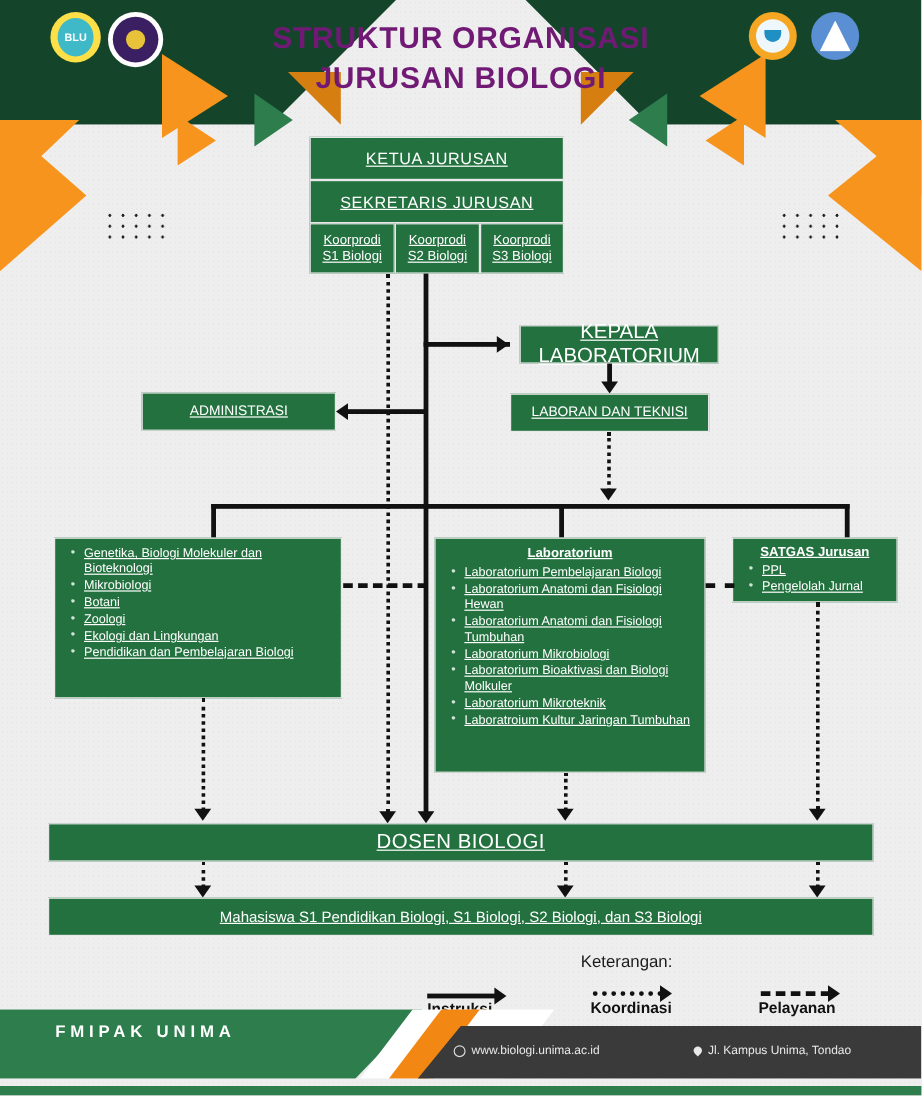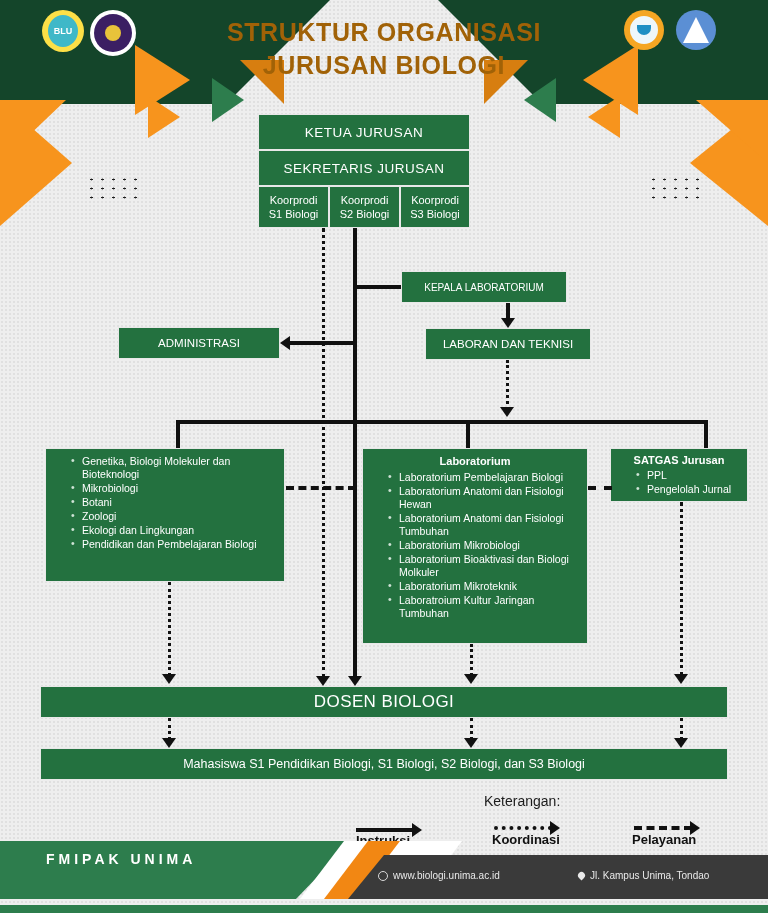--- a/index.html
+++ b/index.html
@@ -18,37 +18,37 @@
     background-size:4px 4px;opacity:.55;
   }
   .tri{position:absolute;width:0;height:0;}
 
   .hdr-green-l{position:absolute;left:0;top:0;width:330px;height:104px;
       background:#14452a;clip-path:polygon(0 0,330px 0,226px 104px,0 104px);}
   .hdr-green-r{position:absolute;right:0;top:0;width:330px;height:104px;
       background:#14452a;clip-path:polygon(0 0,330px 0,330px 104px,104px 104px);}
 
   .hdr-title{position:absolute;left:0;right:0;top:16px;text-align:center;
-      color:#a16207;font-weight:700;font-size:25px;letter-spacing:.6px;line-height:33px;}
+      color:#701a75;font-weight:700;font-size:25px;letter-spacing:.6px;line-height:33px;}
 
   .logo{position:absolute;border-radius:50%;display:flex;align-items:center;
       justify-content:center;overflow:hidden;}
 
   
   .dotgrid{position:absolute;
       background-image:radial-gradient(#1d1d1d 1.1px, transparent 1.3px);
       background-size:11px 9px;}
 
   
   .box{position:absolute;background:#23713f;color:#fff;box-sizing:border-box;
-       border:1px solid #e8e8e8;}
+       border:1px solid #e8e8e8;text-decoration:underline;}
   .box.ctr{display:flex;align-items:center;justify-content:center;text-align:center;}
   .box-title{font-weight:700;text-align:center;display:block;}
   ul.blist{margin:0;padding:0 6px 0 20px;list-style:none;}
-  ul.blist li{position:relative;margin:0 0 1px 12px;}
+  ul.blist li{position:relative;margin:0 0 1px 0;}
   ul.blist li:before{content:"•";position:absolute;left:-11px;top:-1px;color:#cfe3d6;}
 
   
   .ln{position:absolute;background:#111;}
   .vdot{position:absolute;width:0;border-left:3px dotted #111;}
   .hdash{position:absolute;height:0;border-top:4px dashed #111;}
   .arw-d{position:absolute;width:0;height:0;border-left:7px solid transparent;
       border-right:7px solid transparent;border-top:10px solid #111;}
   .arw-r{position:absolute;width:0;height:0;border-top:7px solid transparent;
       border-bottom:7px solid transparent;border-left:10px solid #111;}
@@ -148,21 +148,21 @@
 
   <div class="vdot" style="left:322px;top:228px;height:450px;"></div>
   <div class="arw-d" style="left:316px;top:676px;"></div>
 
   <div class="ln" style="left:353px;top:228px;width:4px;height:450px;"></div>
   <div class="arw-d" style="left:348px;top:676px;"></div>
 
   <div class="ln" style="left:353px;top:285px;width:72px;height:4px;"></div>
   <div class="arw-r" style="left:414px;top:280px;"></div>
 
-  <div class="box ctr" style="left:401px;top:271px;width:166px;height:32px;font-size:10px;">
+  <div class="box ctr" style="left:433px;top:271px;width:166px;height:32px;font-size:17px;">
     <span>KEPALA LABORATORIUM</span>
   </div>
 
   <div class="ln" style="left:506px;top:303px;width:4px;height:18px;"></div>
   <div class="arw-d" style="left:501px;top:318px;"></div>
 
   <div class="box ctr" style="left:425px;top:328px;width:166px;height:32px;font-size:11.5px;">
     <span>LABORAN DAN TEKNISI</span>
   </div>
 

